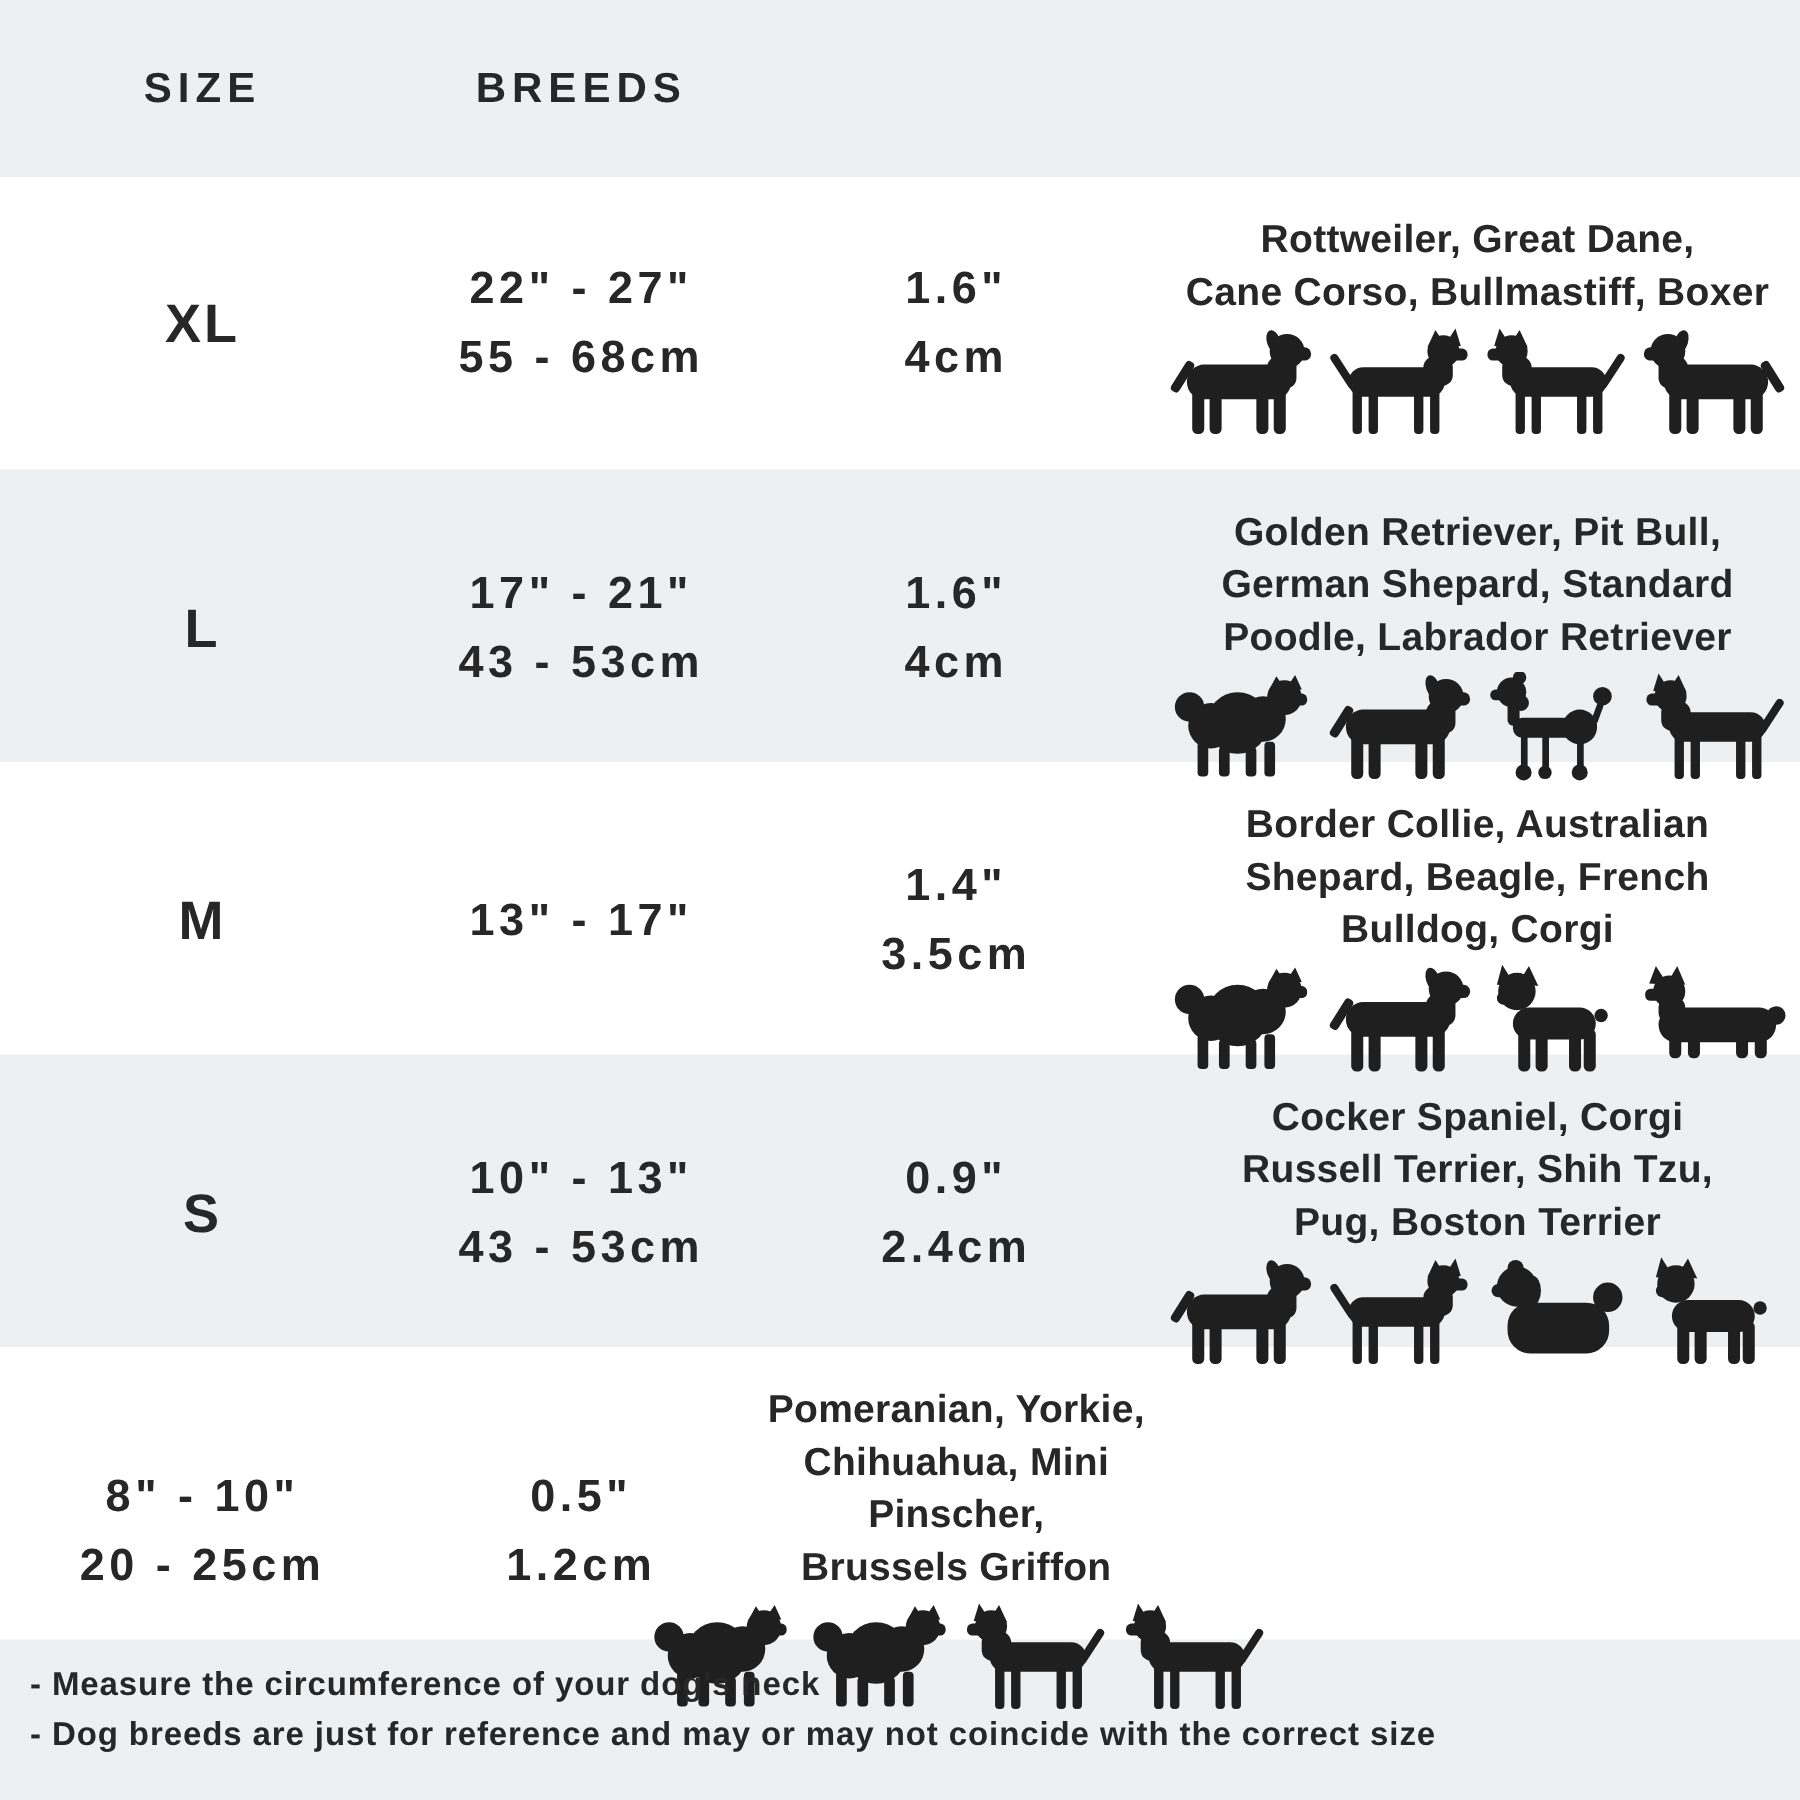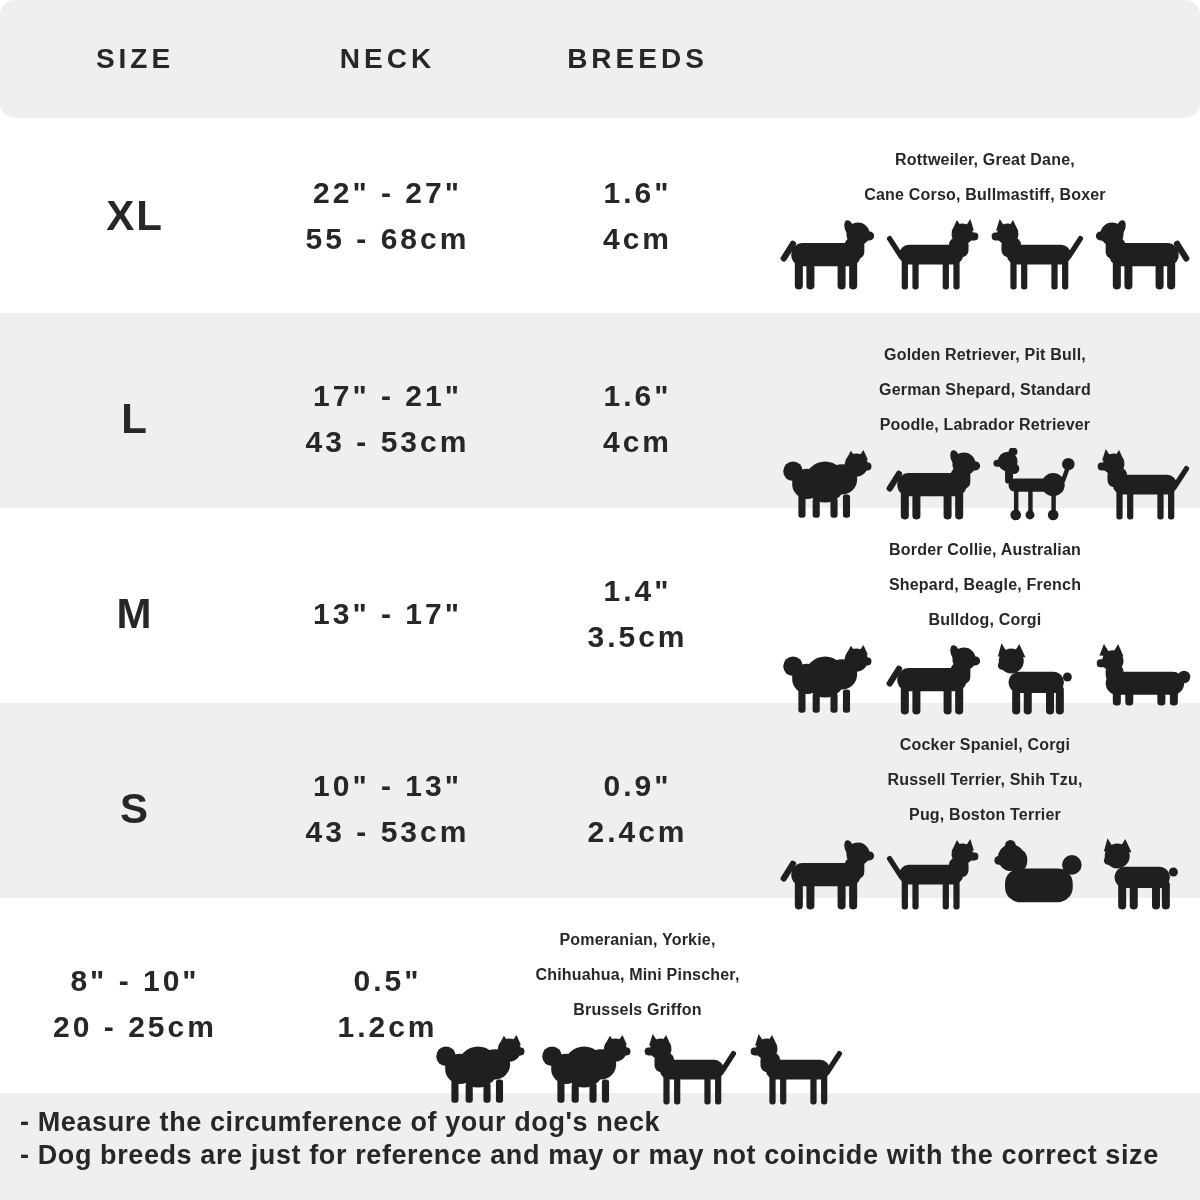--- a/index.html
+++ b/index.html
@@ -16,21 +16,20 @@
     background: #ffffff;
   }
   .grid-row {
     display: grid;
     grid-template-columns: 270px 235px 265px 430px;
     width: 1200px;
   }
   .header-row {
     height: 118px;
     background: #edeff1;
-    border-radius: 15px;
   }
   .hdr-cell {
     display: flex;
     align-items: center;
     justify-content: center;
     text-align: center;
     font-size: 28px;
     letter-spacing: 4px;
     line-height: 42px;
     white-space: pre-line;
@@ -39,66 +38,65 @@
   .row-white { background: #ffffff; }
   .row-gray  { background: #edeff1; }
   .cell {
     display: flex;
     flex-direction: column;
     align-items: center;
     justify-content: center;
     text-align: center;
   }
   .size-label {
-    font-size: 42px;
+    font-size: 36px;
     letter-spacing: 2px;
   }
   .val {
     font-size: 30px;
     letter-spacing: 3px;
     line-height: 46px;
   }
   .breeds-cell {
     justify-content: flex-start;
     padding-top: 24px;
   }
   .breeds-text {
-    font-size: 16px;
+    font-size: 26px;
     line-height: 35px;
     letter-spacing: 0.2px;
     white-space: pre-line;
     text-align: center;
   }
   .icons-row {
     display: flex;
     align-items: flex-end;
     justify-content: center;
     gap: 8px;
     margin-top: 6px;
   }
   .dog-icon { width: 98px; height: 76px; }
   .footer {
     height: 107px;
     background: #edeff1;
     padding: 13px 20px 0 20px;
   }
   .note-line {
-    font-size: 27px;
+    font-size: 22px;
     line-height: 33px;
     letter-spacing: 0.6px;
   }
 </style>
 </head>
 <body>
 
 <div class="chart">
 
   <div class="grid-row header-row">
     <div class="hdr-cell">SIZE</div>
-    <div class="hdr-cell">NECK</div>
     <div class="hdr-cell">BREEDS</div>
   </div>
 
   <div class="grid-row data-row row-white">
     <div class="cell size-label">XL</div>
     <div class="cell">
       <div class="val">22" - 27"</div>
       <div class="val">55 - 68cm</div>
     </div>
     <div class="cell">

